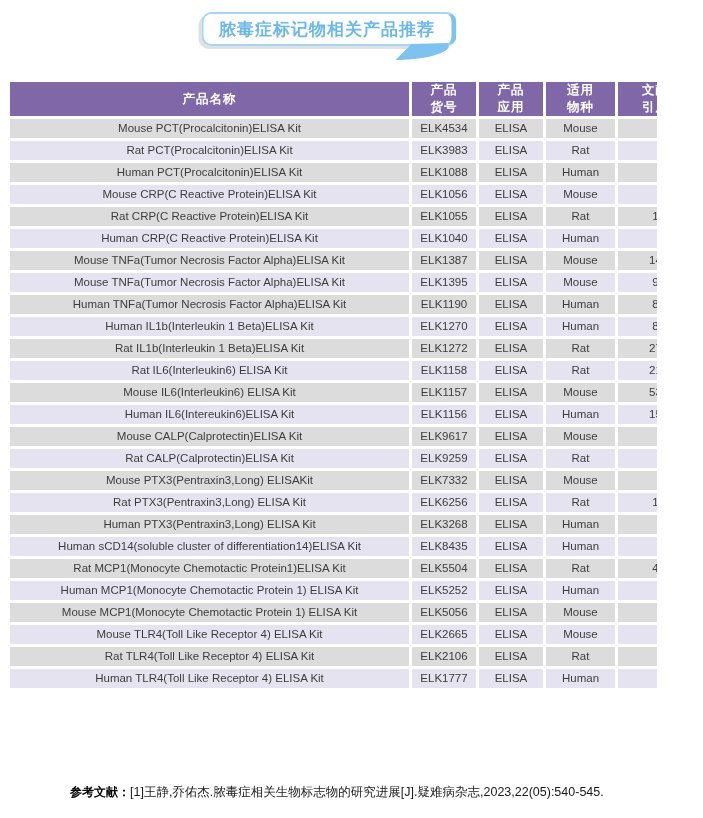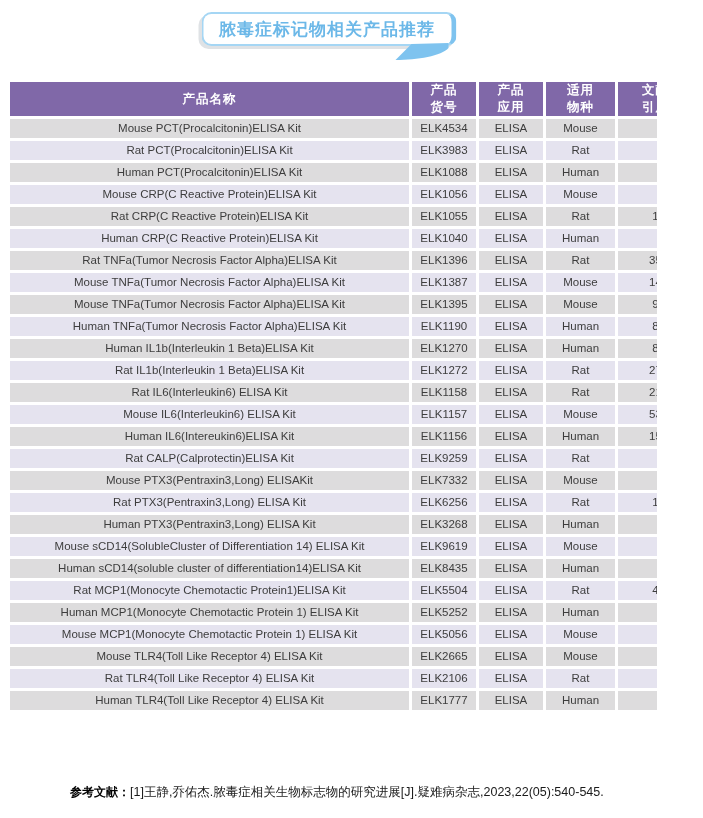--- a/index.html
+++ b/index.html
@@ -128,27 +128,20 @@
           <td>1</td>
         </tr>
         <tr>
           <td>Human CRP(C Reactive Protein)ELISA Kit</td>
           <td>ELK1040</td>
           <td>ELISA</td>
           <td>Human</td>
           <td></td>
         </tr>
         <tr>
-          <td>Rat TNFa(Tumor Necrosis Factor Alpha)ELISA Kit</td>
-          <td>ELK1396</td>
-          <td>ELISA</td>
-          <td>Rat</td>
-          <td>35</td>
-        </tr>
-        <tr>
           <td>Mouse TNFa(Tumor Necrosis Factor Alpha)ELISA Kit</td>
           <td>ELK1387</td>
           <td>ELISA</td>
           <td>Mouse</td>
           <td>14</td>
         </tr>
         <tr>
           <td>Mouse TNFa(Tumor Necrosis Factor Alpha)ELISA Kit</td>
           <td>ELK1395</td>
           <td>ELISA</td>
@@ -191,20 +184,27 @@
           <td>53</td>
         </tr>
         <tr>
           <td>Human IL6(Intereukin6)ELISA Kit</td>
           <td>ELK1156</td>
           <td>ELISA</td>
           <td>Human</td>
           <td>15</td>
         </tr>
         <tr>
+          <td>Mouse CALP(Calprotectin)ELISA Kit</td>
+          <td>ELK9617</td>
+          <td>ELISA</td>
+          <td>Mouse</td>
+          <td></td>
+        </tr>
+        <tr>
           <td>Rat CALP(Calprotectin)ELISA Kit</td>
           <td>ELK9259</td>
           <td>ELISA</td>
           <td>Rat</td>
           <td></td>
         </tr>
         <tr>
           <td>Mouse PTX3(Pentraxin3,Long) ELISAKit</td>
           <td>ELK7332</td>
           <td>ELISA</td>
@@ -216,27 +216,20 @@
           <td>ELK6256</td>
           <td>ELISA</td>
           <td>Rat</td>
           <td>1</td>
         </tr>
         <tr>
           <td>Human PTX3(Pentraxin3,Long) ELISA Kit</td>
           <td>ELK3268</td>
           <td>ELISA</td>
           <td>Human</td>
-          <td></td>
-        </tr>
-        <tr>
-          <td>Mouse sCD14(SolubleCluster of Differentiation 14) ELISA Kit</td>
-          <td>ELK9619</td>
-          <td>ELISA</td>
-          <td>Mouse</td>
           <td></td>
         </tr>
         <tr>
           <td>Human sCD14(soluble cluster of differentiation14)ELISA Kit</td>
           <td>ELK8435</td>
           <td>ELISA</td>
           <td>Human</td>
           <td></td>
         </tr>
         <tr>

